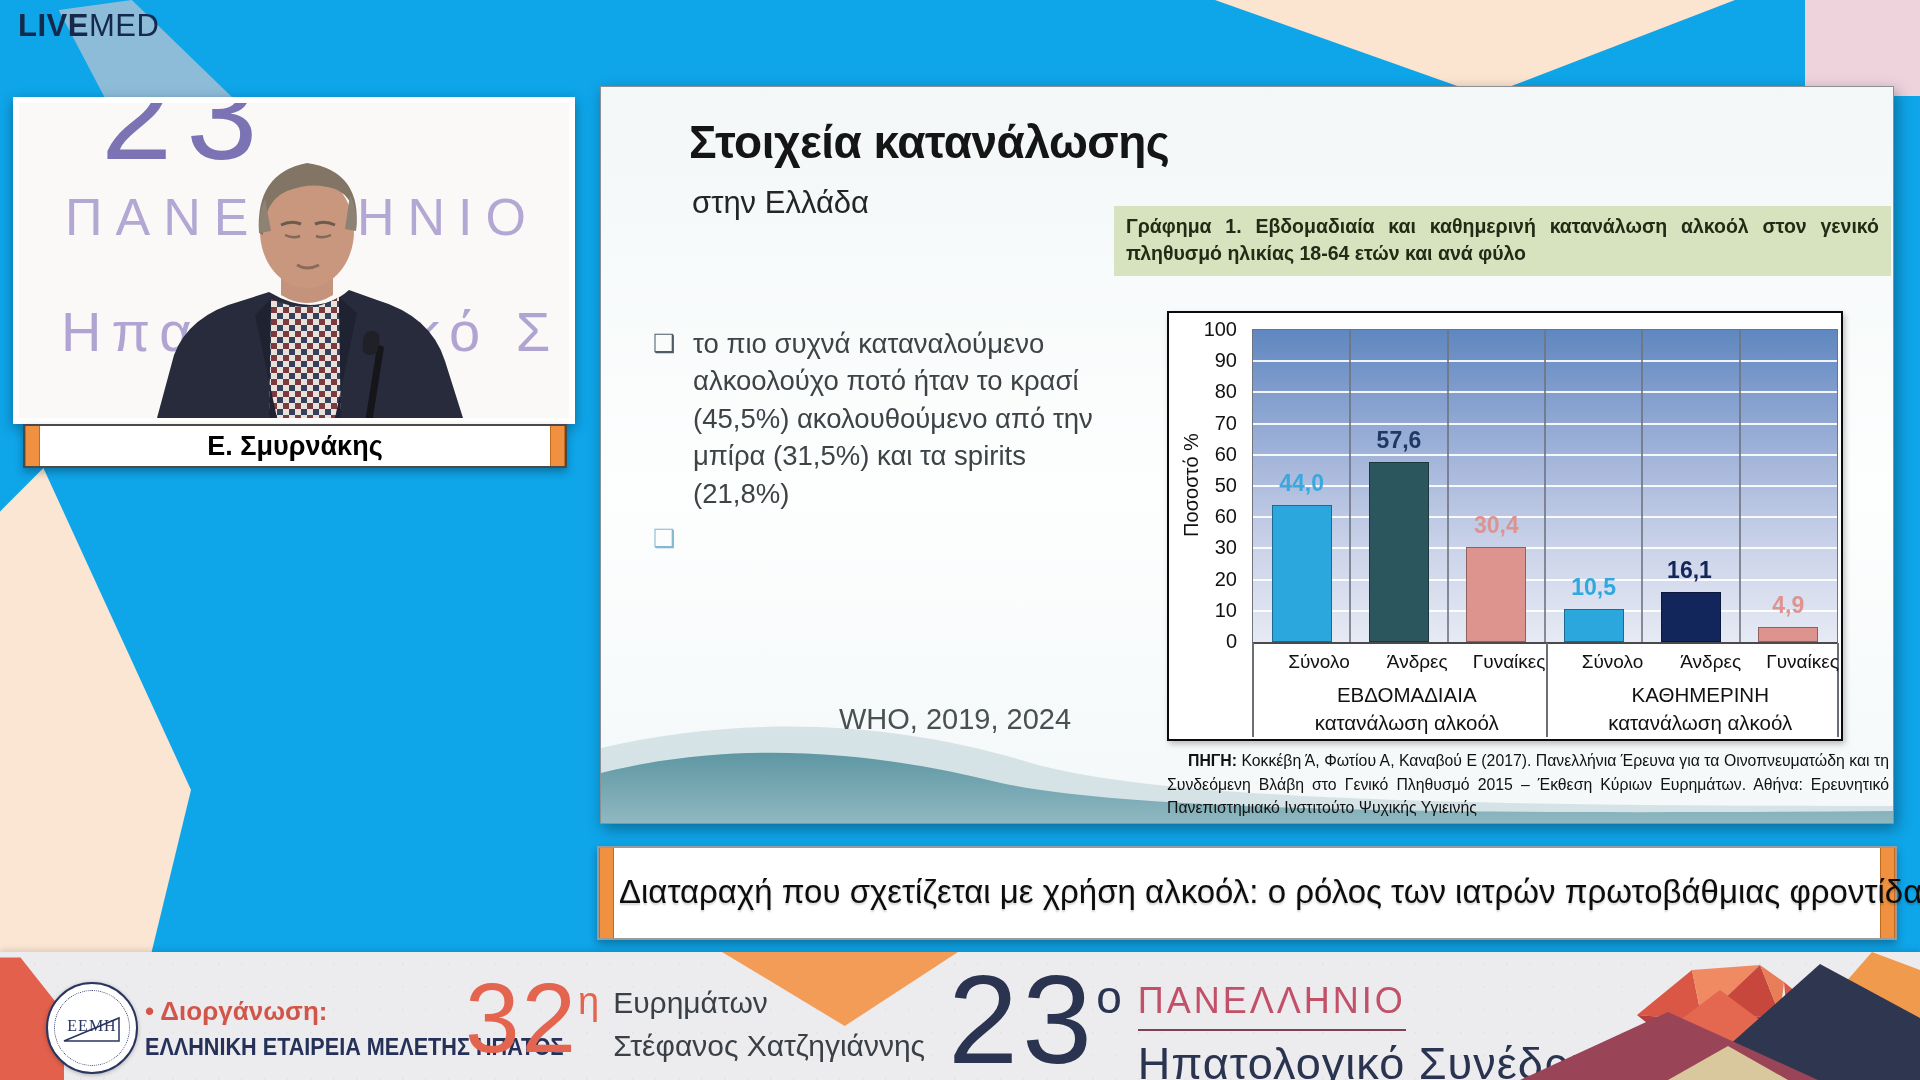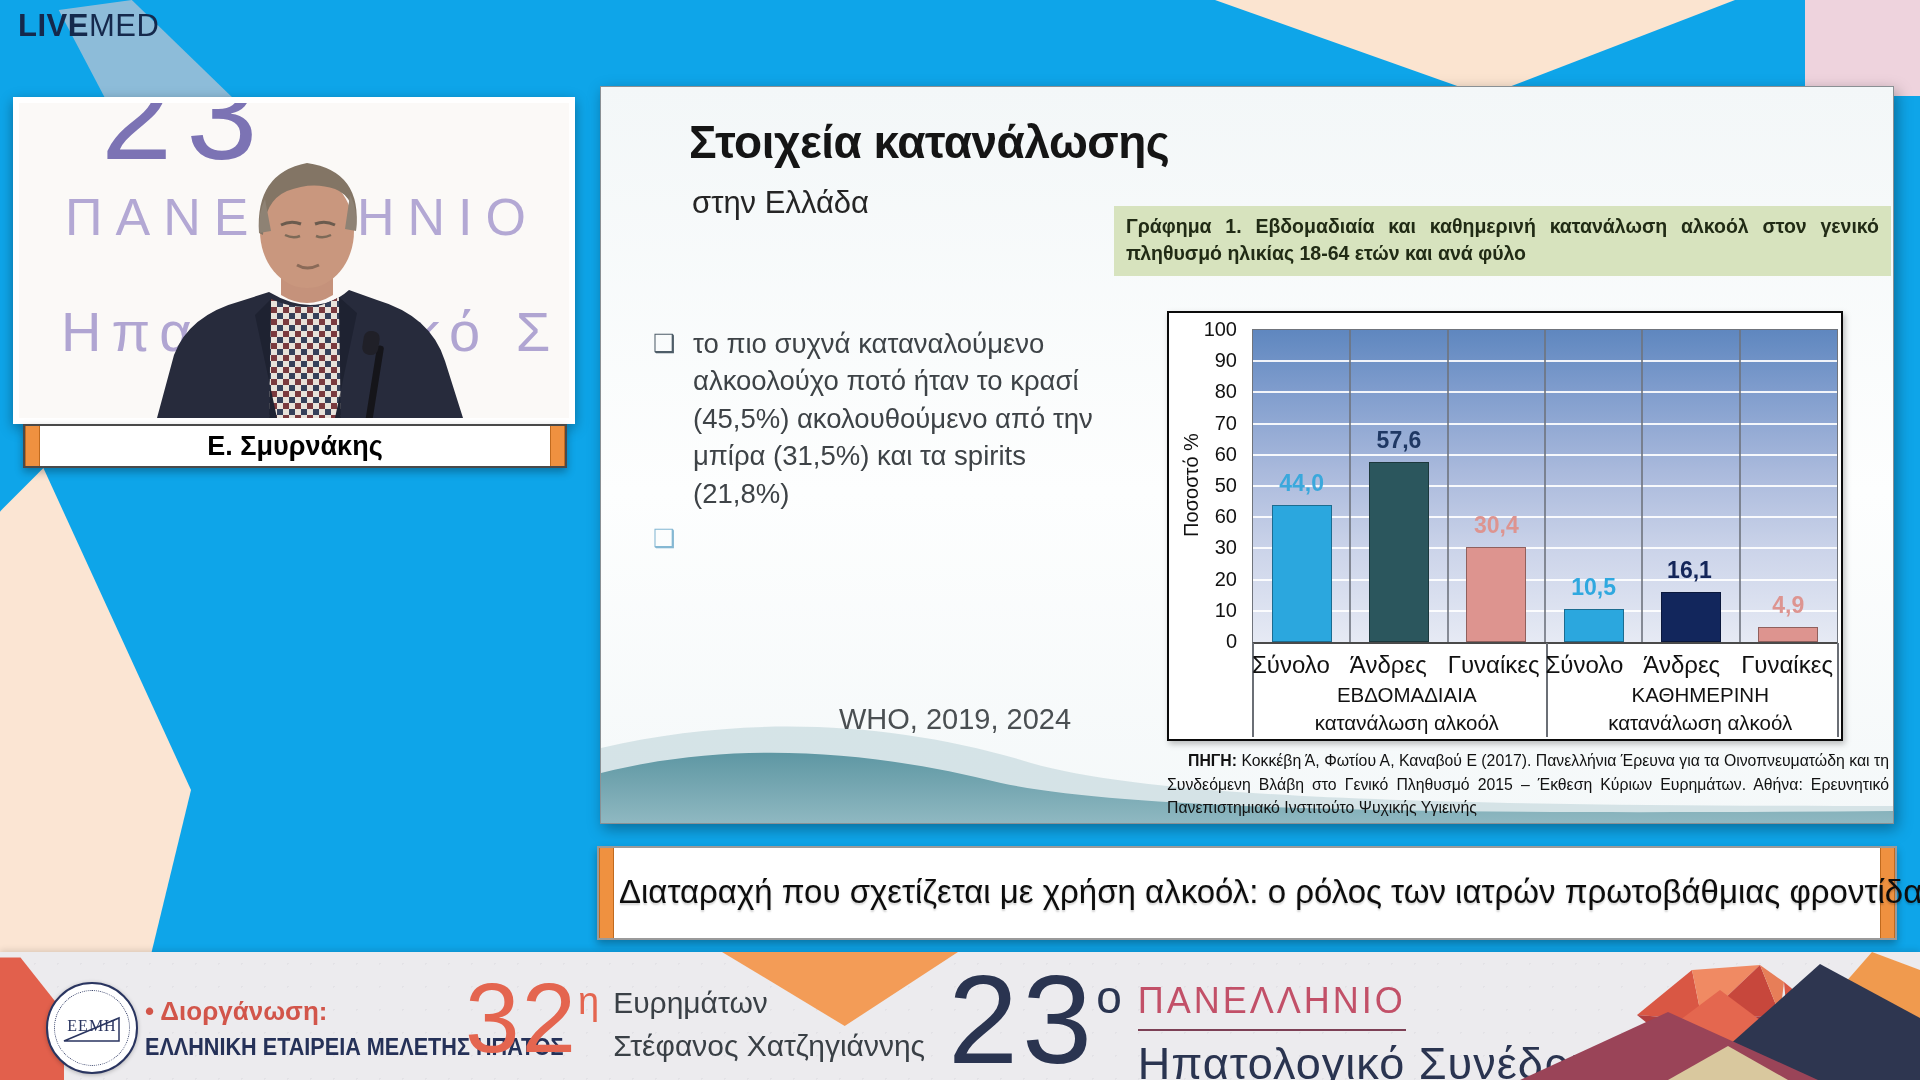--- a/index.html
+++ b/index.html
@@ -79,21 +79,21 @@
     border:1.5px solid #70747c;border-bottom:2.5px solid #4a4a4a;
     background:linear-gradient(180deg,#5F87BF 0%,#7D9BCC 18%,#A9B9DC 45%,#CDD5EA 72%,#E6EAF4 100%);}
   .gridline-h{position:absolute;left:0;right:0;height:2px;background:rgba(255,255,255,.9);}
   .gridline-v{position:absolute;top:0;bottom:0;width:2px;background:rgba(110,115,125,.8);}
   .chart-bar{position:absolute;bottom:0;width:60px;border:1px solid rgba(0,0,0,.35);
     box-sizing:border-box;}
   .bar-value{position:absolute;font-size:23px;font-weight:700;text-align:center;}
   .axis-area{position:absolute;left:83px;top:330px;width:587px;height:94px;}
   .axis-sep{position:absolute;top:0;bottom:0;width:2px;background:#6b6f76;}
   .x-row{position:absolute;left:0;top:0;width:100%;height:36px;display:flex;}
-  .x-cell{flex:1;text-align:left;font-size:24px;color:#111;padding-top:8px;}
+  .x-cell{flex:1;text-align:right;font-size:19px;color:#111;padding-top:8px;}
   .g-row{position:absolute;left:8px;top:36px;width:100%;height:58px;display:flex;}
   .g-cell{flex:1;text-align:center;font-size:20.5px;color:#111;line-height:1.35;padding-top:2px;}
   .chart-source{position:absolute;left:566px;top:662px;width:722px;font-size:15.8px;
     line-height:1.5;color:#111;text-align:justify;}
   .chart-source b{font-weight:700;margin-left:21px;}
 
   
   .footer{position:absolute;left:0;top:952px;width:1920px;height:128px;background:#ECEBEE;
     box-shadow:0 -2px 6px rgba(0,0,0,.12);
     background-image:radial-gradient(rgba(60,60,80,.05) 1px,transparent 1px);

